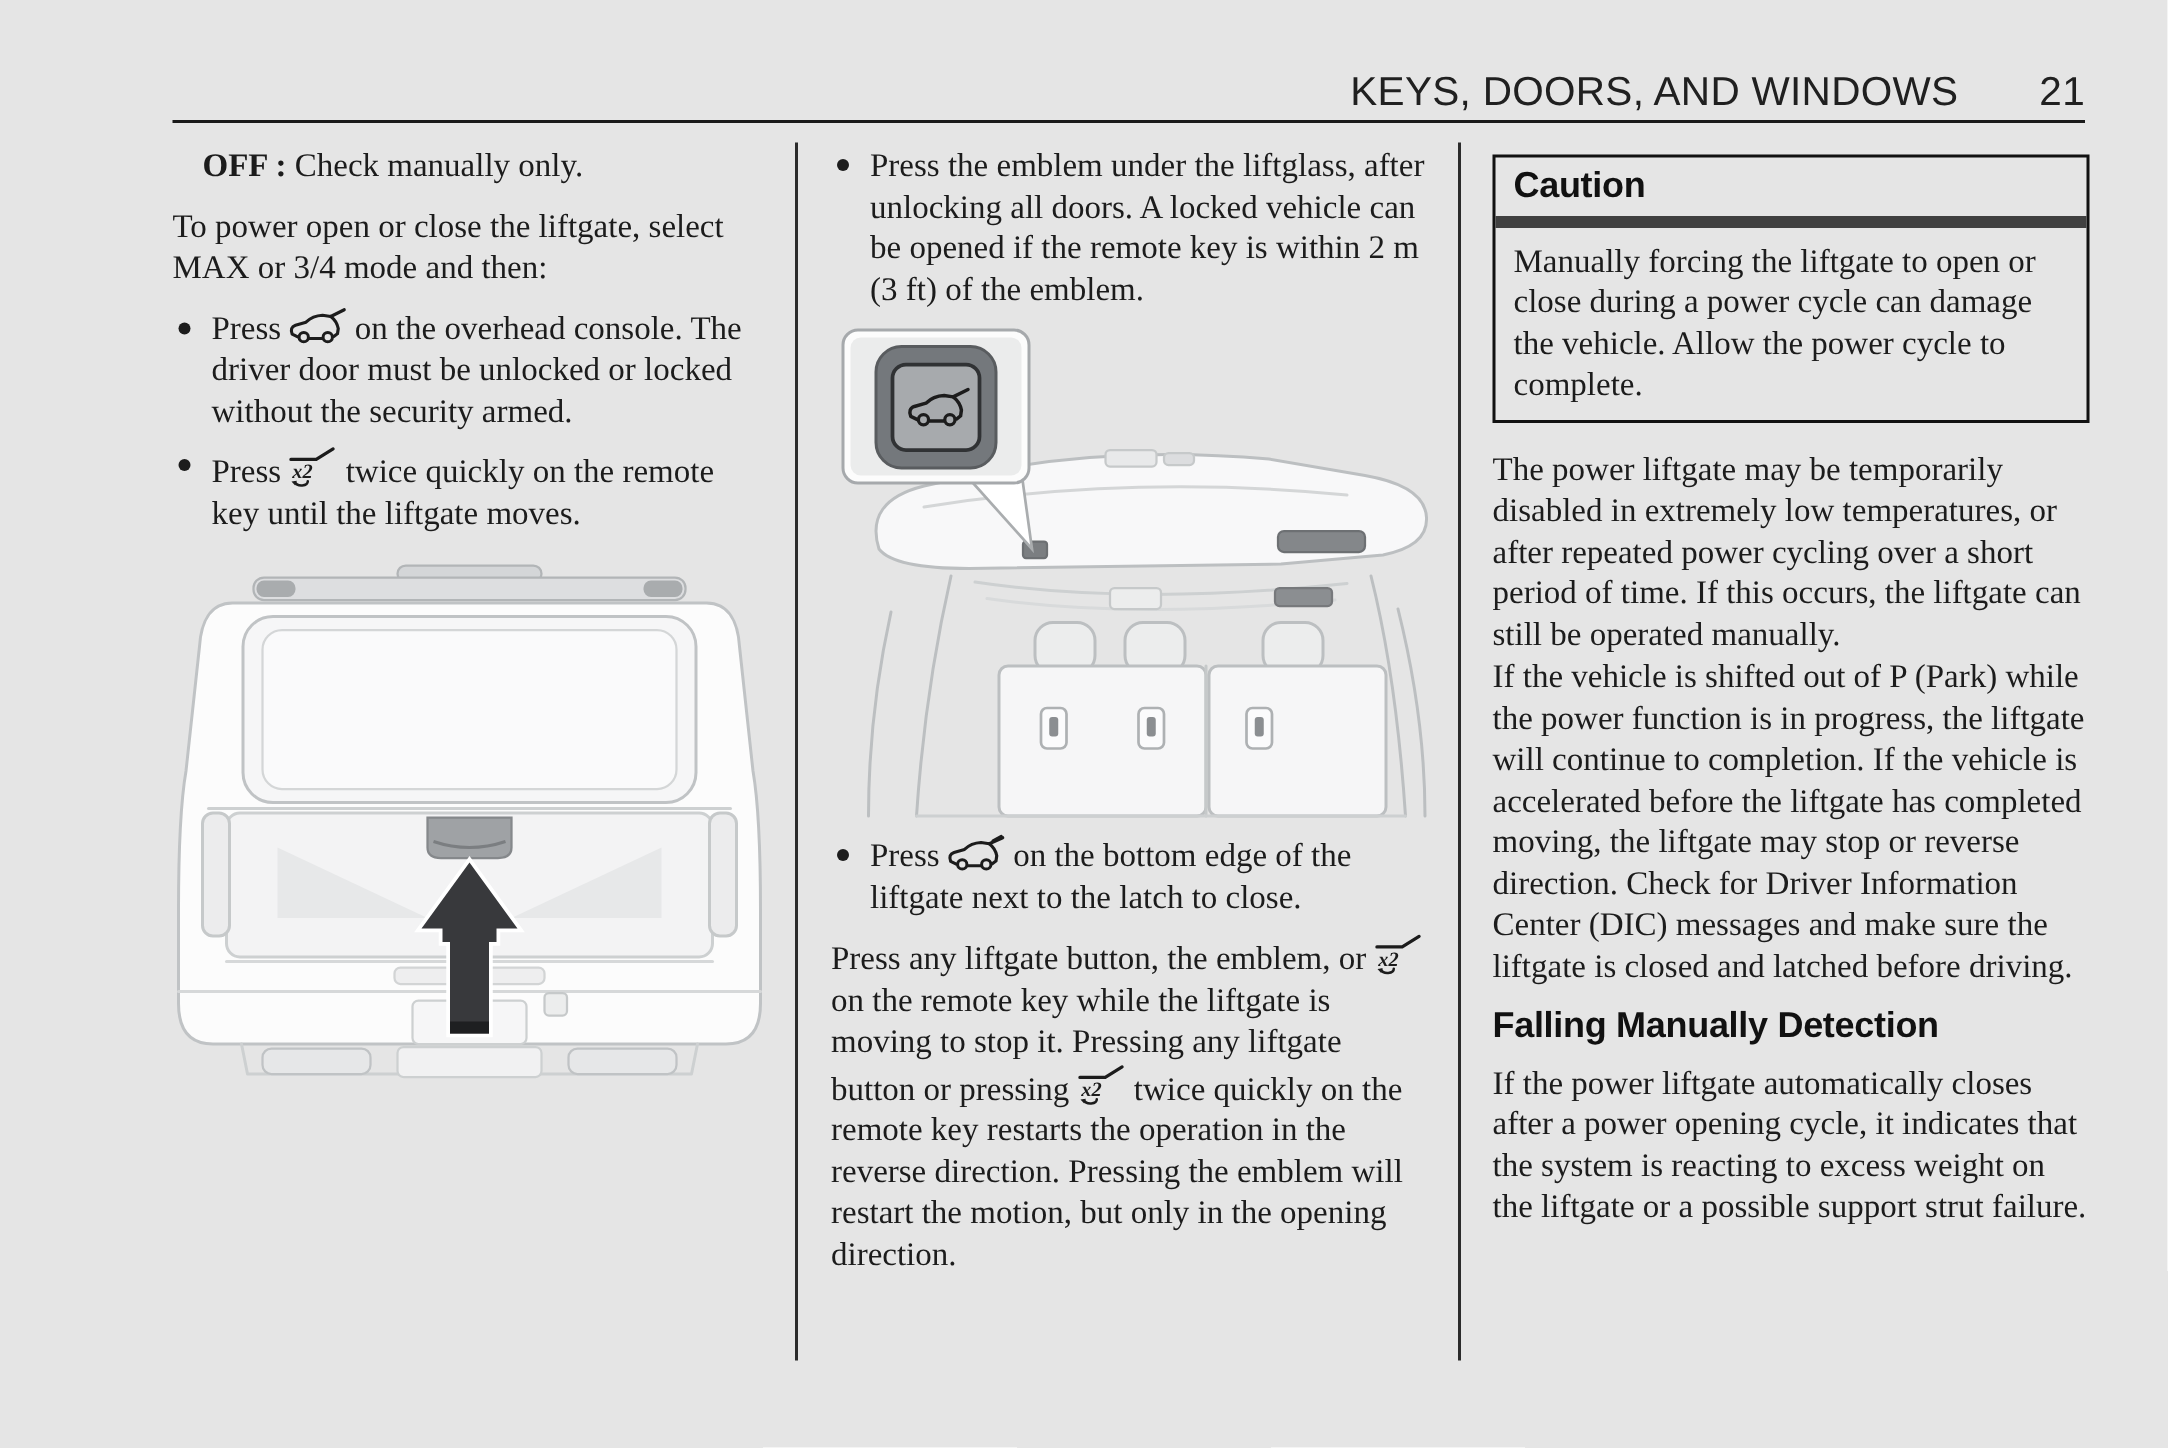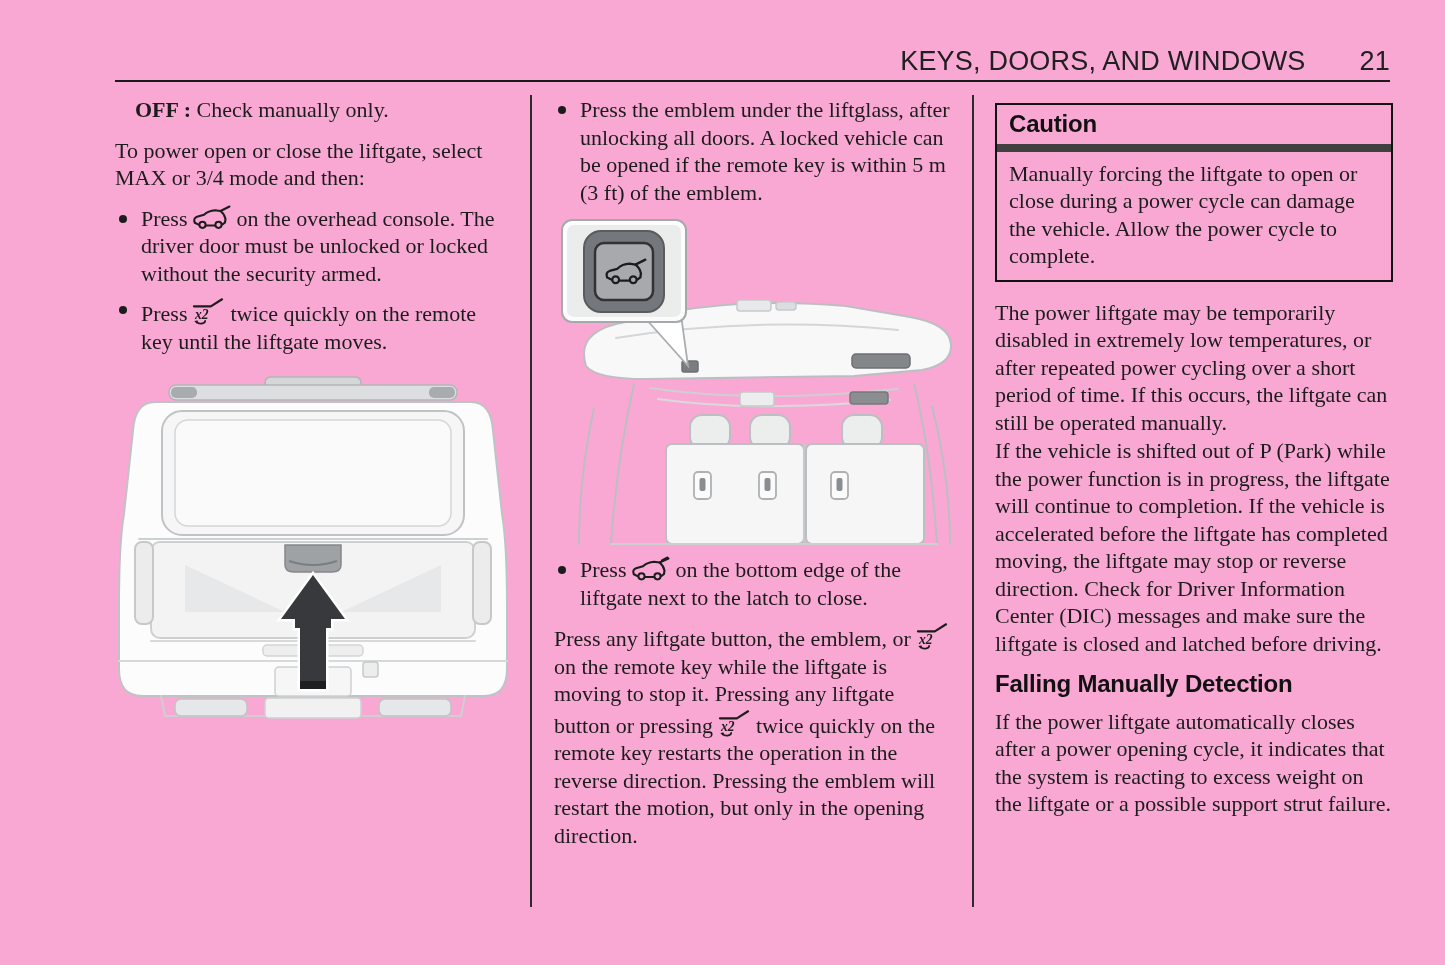--- a/index.html
+++ b/index.html
@@ -1,21 +1,21 @@
 <!DOCTYPE html>
 <html><head>
 <meta charset="utf-8">
 <style>
   * { margin: 0; padding: 0; box-sizing: border-box; }
   html, body { background: #ffffff; }
   .page {
     position: relative;
     width: 1445px;
     height: 965px;
-    background: #f9a8d4;
+    background: #e5e5e5;
     font-family: "Liberation Serif", serif;
     color: #1c1c1c;
     overflow: hidden;
     text-decoration: underline;
   }
   
   .hdr {
     position: absolute; top: 46px; right: 55px;
     display: flex; align-items: baseline; gap: 54px;
     font-family: "Liberation Sans", sans-serif;
@@ -170,21 +170,21 @@
       <path d="M170 176 h56 v20 q0 7 -9 7 h-38 q-9 0 -9 -7 Z" fill="#9fa2a5" stroke="#85888b" stroke-width="1.5"></path>
       <path d="M174 192 q24 8 48 0" fill="none" stroke="#7b7e81" stroke-width="2"></path>
 
       <path d="M198 206 L166 250 L180 250 L180 259 L185 259 L185 320 L211 320 L211 259 L216 259 L216 250 L230 250 Z" fill="#38393c" stroke="#ffffff" stroke-width="5" paint-order="stroke"></path>
       <rect x="185" y="312" width="26" height="8" fill="#1e1f21"></rect>
     </svg>
   </div>
 
   <div class="col col-2">
     <ul class="bullets">
-      <li>Press the emblem under the liftglass, after unlocking all doors. A locked vehicle can be opened if the remote key is within 5 m (3 ft) of the emblem.</li>
+      <li>Press the emblem under the liftglass, after unlocking all doors. A locked vehicle can be opened if the remote key is within 2 m (3 ft) of the emblem.</li>
     </ul>
 
     <svg class="illus illus-2" width="402" height="330" viewBox="0 0 402 330">
       <g stroke="#bcbfc1" stroke-width="2" fill="none" stroke-linejoin="round" stroke-linecap="round">
 
         <path d="M32 150 Q22 118 62 108 L122 95 Q202 82 292 90 L356 101 Q396 108 397 129 Q398 148 368 154 L300 160 L92 163 Q42 163 32 150 Z" fill="#f8f8f9"></path>
         <path d="M62 122 Q200 100 344 114" stroke="#d4d6d7"></path>
         <rect x="183" y="84" width="34" height="11" rx="3" fill="#e8e9ea" stroke="#c6c9ca" stroke-width="1.5"></rect>
         <rect x="222" y="86" width="20" height="8" rx="3" fill="#dcdddf" stroke="#c6c9ca" stroke-width="1.5"></rect>
         <rect x="298" y="138" width="58" height="14" rx="4" fill="#84878a" stroke="#6d7073" stroke-width="1.5"></rect>

